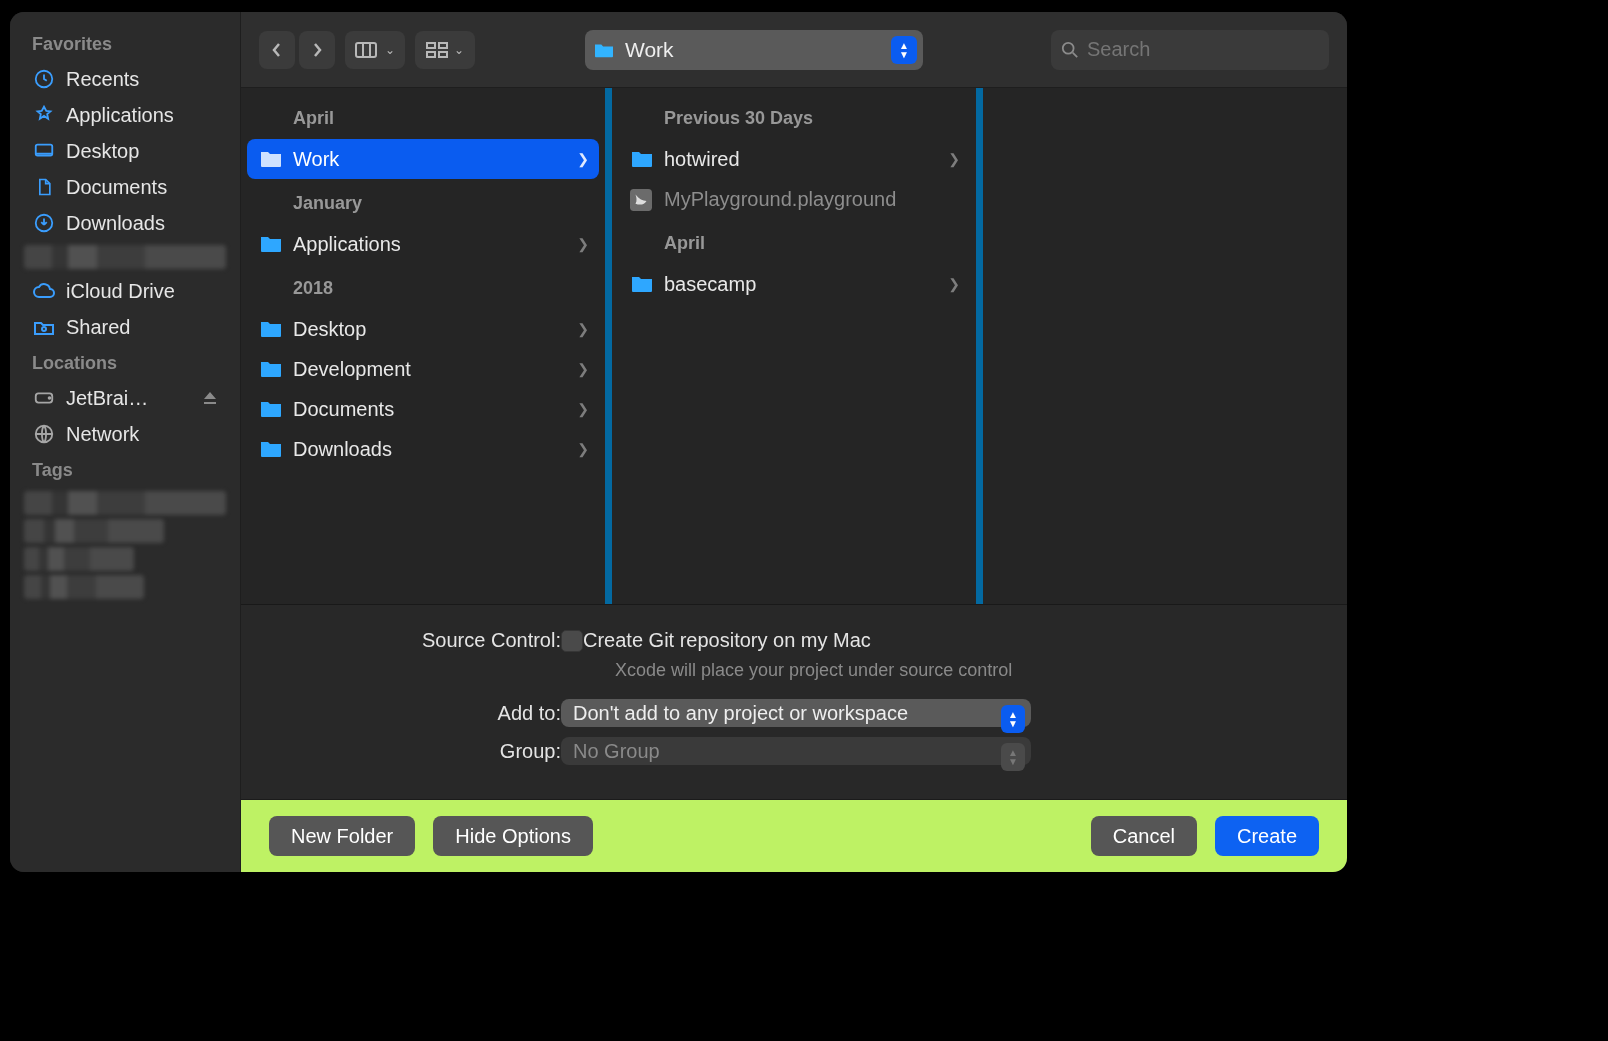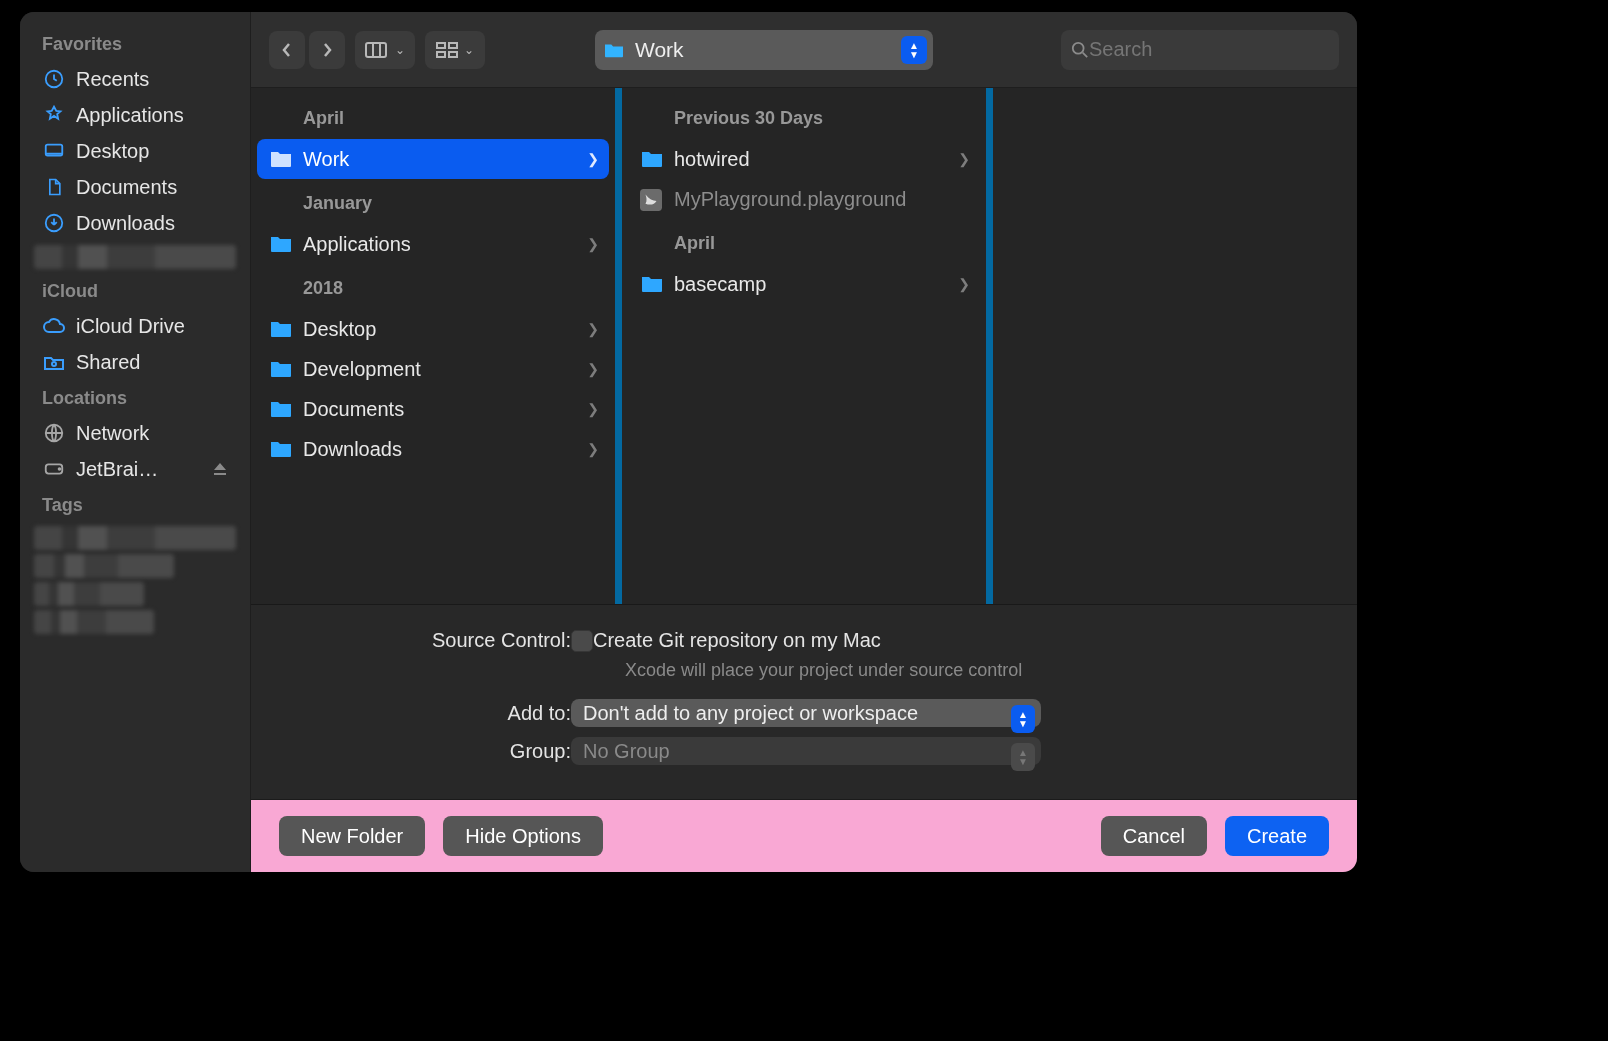--- a/index.html
+++ b/index.html
@@ -1,18 +1,18 @@
 <!DOCTYPE html>
 <html><head>
 <meta charset="utf-8">
 <style>
   * { box-sizing: border-box; margin: 0; padding: 0; font-family: -apple-system, "Helvetica Neue", Arial, sans-serif; }
   body { background:#000; width:1608px; height:1041px; overflow:hidden; }
   .window {
-    position:absolute; left:20px; top:12px; width:1337px; height:860px;
+    position:absolute; left:10px; top:12px; width:1337px; height:860px;
     background:#252525; border-radius:14px; overflow:hidden;
     display:flex;
   }
   
   .sidebar { width:231px; background:#2b2b2b; padding:14px 0 8px 0; border-right:1px solid rgba(0,0,0,.3); overflow:hidden; }
   .sb-section-head { color:#8a8a8a; font-weight:700; font-size:18px; padding:8px 22px 6px; }
   .sb-item { display:flex; align-items:center; gap:10px; padding:6px 22px; font-size:20px; color:#e6e6e6; cursor:default; }
   .sb-icon { width:24px; height:24px; flex:0 0 24px; display:flex; align-items:center; justify-content:center; color:#3a9dfd; }
   .sb-icon.gray { color:#a6a6a6; }
   .sb-eject { margin-left:auto; color:#8a8a8a; }
@@ -29,21 +29,21 @@
   .nav-pair .btn-pill { width:36px; }
   .view-pill { width:60px; gap:8px; padding:0 10px; }
   .view-ctl { width:60px; gap:6px; padding:0 10px; }
   .caret { font-size:12px; }
   .path-select {
     margin-left:100px; width:338px; height:40px; background:#5a5a5a;
     border-radius:8px; display:flex; align-items:center; padding:0 8px; color:#eee; position:relative;
   }
   .path-select .folder { color:#32b4ff; margin-right:10px; }
   .path-select .updown { position:absolute; right:6px; top:6px; width:26px; height:28px; background:#0a5cf0; border-radius:6px; color:#fff; display:flex; flex-direction:column; align-items:center; justify-content:center; font-size:10px; line-height:9px; }
-  .searchbox { margin-left:auto; width:278px; height:40px; background:#3a3a3a; border-radius:8px; display:flex; align-items:center; padding:0 10px; color:#8b8b8b; gap:0; }
+  .searchbox { margin-left:auto; width:278px; height:40px; background:#3a3a3a; border-radius:8px; display:flex; align-items:center; padding:0 10px; color:#8b8b8b; gap:8px; }
   .searchbox input { background:transparent; border:none; outline:none; color:#ddd; font-size:20px; width:100%; }
   
   .cols { flex:1; display:flex; background:#252525; border-bottom:1px solid rgba(0,0,0,.3); min-height:0; }
   .col { flex:1; border-right:7px solid #0369a1; padding:6px 6px; overflow:auto; max-width:418px; }
   .col:last-child { border-right:none; max-width:none; }
   .col-head { color:#989898; font-weight:700; font-size:18px; padding:14px 0 10px 46px; }
   .row { display:flex; align-items:center; gap:10px; height:40px; padding:0 10px 0 12px; border-radius:8px; font-size:20px; color:#e8e8e8; }
   .row.selected { background:#0a5cf0; color:#fff; }
   .row .chev { margin-left:auto; color:#7d7d7d; font-size:14px; }
   .row.selected .chev { color:#dfe9ff; }
@@ -54,21 +54,21 @@
   .opt-row { display:flex; align-items:center; margin-bottom:10px; }
   .opt-label { width:280px; text-align:right; color:#e4e4e4; font-size:20px; }
   .cbx { width:22px; height:22px; border-radius:5px; background:#4a4a4a; border:1px solid #363636; }
   .opt-text { color:#e4e4e4; font-size:20px; }
   .hint { color:#8a8a8a; font-size:18px; margin-left:334px; margin-top:-2px; margin-bottom:18px; }
   .select { width:470px; height:28px; background:#5a5a5a; border-radius:8px; display:flex; align-items:center; padding:0 12px; color:#eee; position:relative; font-size:20px; }
   .select.disabled { color:#8a8a8a; background:#3a3a3a; }
   .select .updown { position:absolute; right:6px; top:6px; width:24px; height:28px; background:#0a5cf0; border-radius:6px; color:#fff; display:flex; flex-direction:column; align-items:center; justify-content:center; font-size:10px; line-height:9px; }
   .select.disabled .updown { background:#4a4a4a; color:#777; }
   
-  .buttons { height:72px; display:flex; align-items:center; padding:0 28px; gap:18px; background:#f9a8d4; }
+  .buttons { height:72px; display:flex; align-items:center; padding:0 28px; gap:18px; background:#bef264; }
   .btn { height:40px; padding:0 22px; border-radius:8px; background:#565656; color:#fff; font-size:20px; display:flex; align-items:center; }
   .btn.primary { background:#0d62f2; }
   .spacer { flex:1; }
   svg { display:block; }
 </style>
 </head>
 <body>
 
 <div class="window">
 
@@ -113,62 +113,61 @@
       <span class="sb-icon">
           <svg width="22" height="22" viewBox="0 0 24 24" fill="none" stroke="currentColor" stroke-width="2">
             <circle cx="12" cy="12" r="9"></circle>
             <path d="M12 7v7m0 0l-3-3m3 3l3-3"></path>
           </svg>
         </span>
       <span>Downloads</span>
     </div>
     <div class="blur-row"></div>
 
-    <div class="sb-section-head">iCloud</div>
     <div class="sb-item">
       <span class="sb-icon">
           <svg width="24" height="20" viewBox="0 0 24 20" fill="none" stroke="currentColor" stroke-width="2">
             <path d="M7 16a5 5 0 010-10 6 6 0 0111 2 4 4 0 010 8H7z"></path>
           </svg>
         </span>
       <span>iCloud Drive</span>
     </div>
     <div class="sb-item">
       <span class="sb-icon">
           <svg width="24" height="20" viewBox="0 0 24 20" fill="none" stroke="currentColor" stroke-width="2">
             <path d="M3 6h6l2 2h10v9H3z"></path>
             <circle cx="12" cy="12" r="2"></circle>
           </svg>
         </span>
       <span>Shared</span>
     </div>
 
     <div class="sb-section-head">Locations</div>
-    <div class="sb-item">
-      <span class="sb-icon gray">
-          <svg width="22" height="22" viewBox="0 0 24 24" fill="none" stroke="currentColor" stroke-width="2">
-            <circle cx="12" cy="12" r="9"></circle>
-            <path d="M3 12h18M12 3c3 3 3 15 0 18M12 3c-3 3-3 15 0 18"></path>
-          </svg>
-        </span>
-      <span>Network</span>
-    </div>
     <div class="sb-item">
       <span class="sb-icon gray">
           <svg width="22" height="18" viewBox="0 0 24 18" fill="none" stroke="currentColor" stroke-width="2">
             <rect x="3" y="4" width="18" height="10" rx="3"></rect>
             <circle cx="18" cy="9" r="1" fill="currentColor"></circle>
           </svg>
         </span>
       <span>JetBrai…</span>
       <span class="sb-eject">
           <svg width="16" height="16" viewBox="0 0 16 16" fill="currentColor">
             <path d="M8 2l6 7H2zM2 12h12v2H2z"></path>
           </svg>
         </span>
+    </div>
+    <div class="sb-item">
+      <span class="sb-icon gray">
+          <svg width="22" height="22" viewBox="0 0 24 24" fill="none" stroke="currentColor" stroke-width="2">
+            <circle cx="12" cy="12" r="9"></circle>
+            <path d="M3 12h18M12 3c3 3 3 15 0 18M12 3c-3 3-3 15 0 18"></path>
+          </svg>
+        </span>
+      <span>Network</span>
     </div>
 
     <div class="sb-section-head">Tags</div>
     <div class="blur-row"></div>
     <div class="blur-row" style="width:140px"></div>
     <div class="blur-row" style="width:110px"></div>
     <div class="blur-row" style="width:120px"></div>
   </div>
 
   <div class="right">

